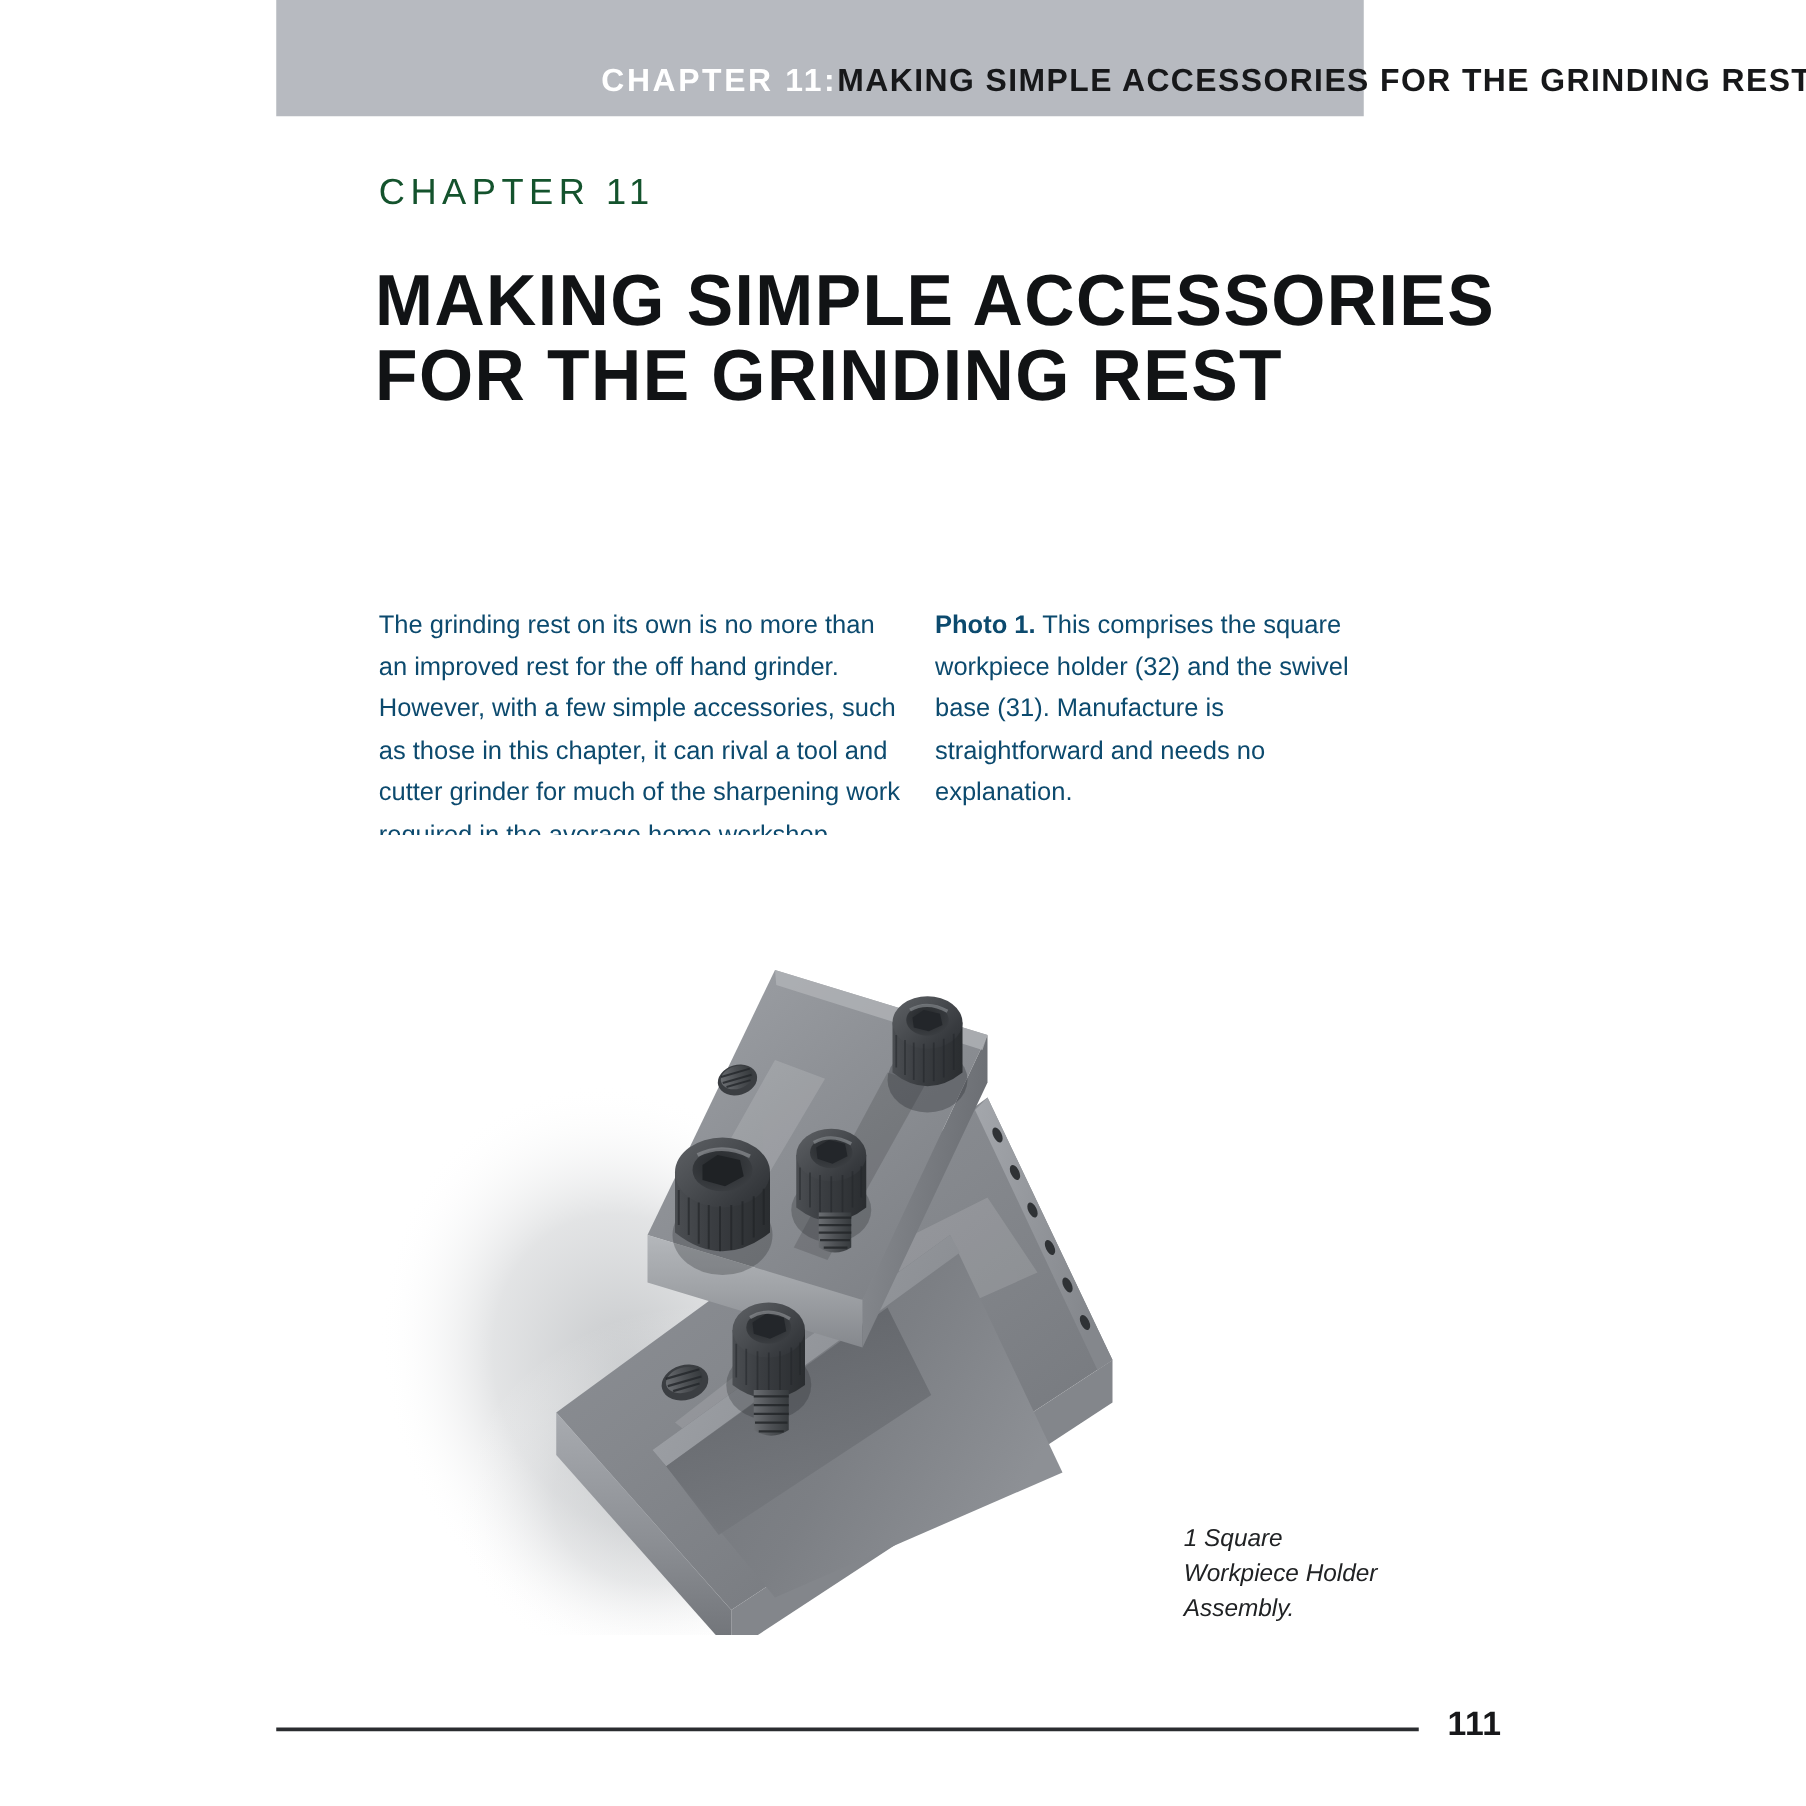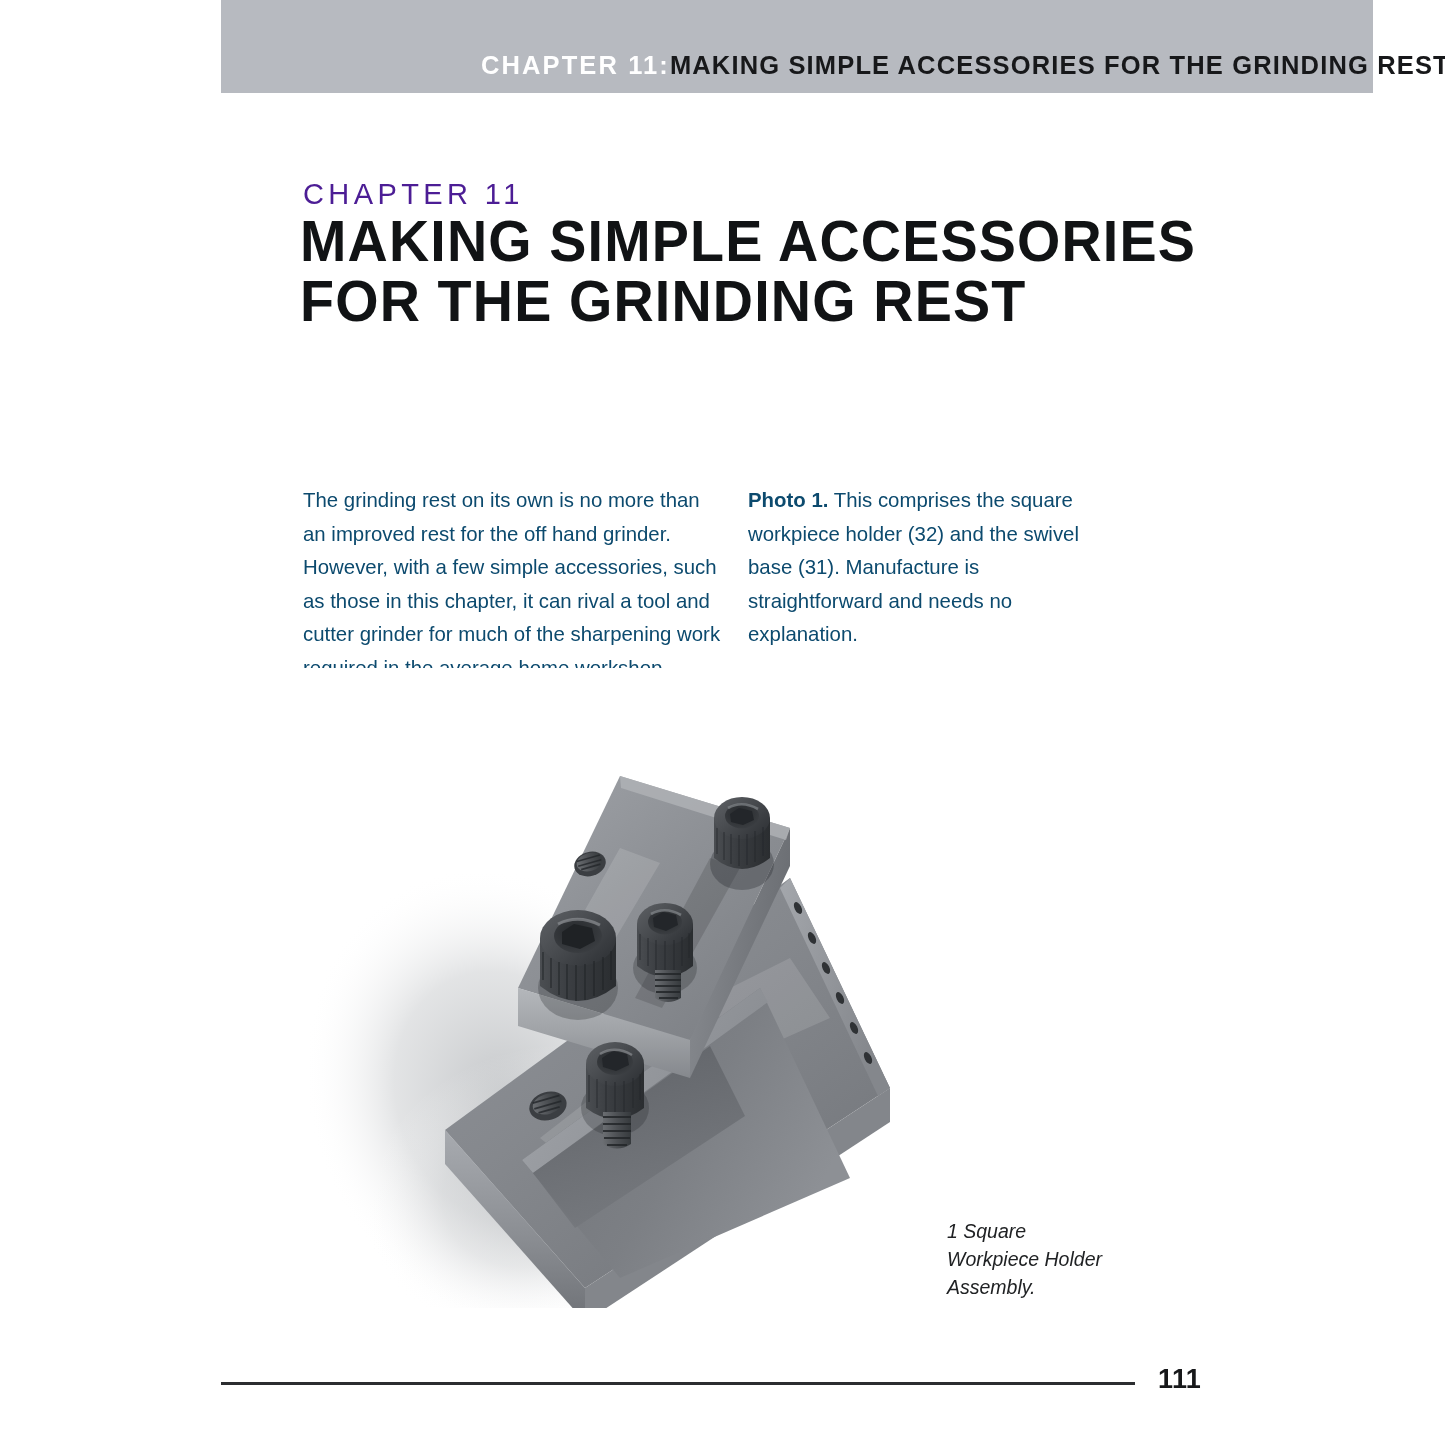--- a/index.html
+++ b/index.html
@@ -18,21 +18,21 @@
     height: 1445px;
     background: #ffffff;
     overflow: hidden;
   }
 
   
   .header-band {
     position: absolute;
     left: 221px;
     top: 0px;
-    width: 1152px;
+    width: 870px;
     height: 93px;
     background: #b7bac0;
   }
   .header-text {
     position: absolute;
     left: 260px;
     top: 53px;
     font-size: 25.5px;
     font-weight: bold;
     letter-spacing: 1.25px;
@@ -50,24 +50,23 @@
   }
 
   
   .eyebrow {
     position: absolute;
     left: 303px;
     top: 140px;
     font-size: 29px;
     font-weight: normal;
     letter-spacing: 4.4px;
-    color: #4c1d95;
+    color: #14532d;
     line-height: 1;
     white-space: nowrap;
-    margin-top: 40px;
   }
   .chapter-title {
     position: absolute;
     left: 300px;
     top: 172px;
     width: 860px;
     font-size: 58px;
     font-weight: bold;
     letter-spacing: 1.2px;
     color: #111315;

